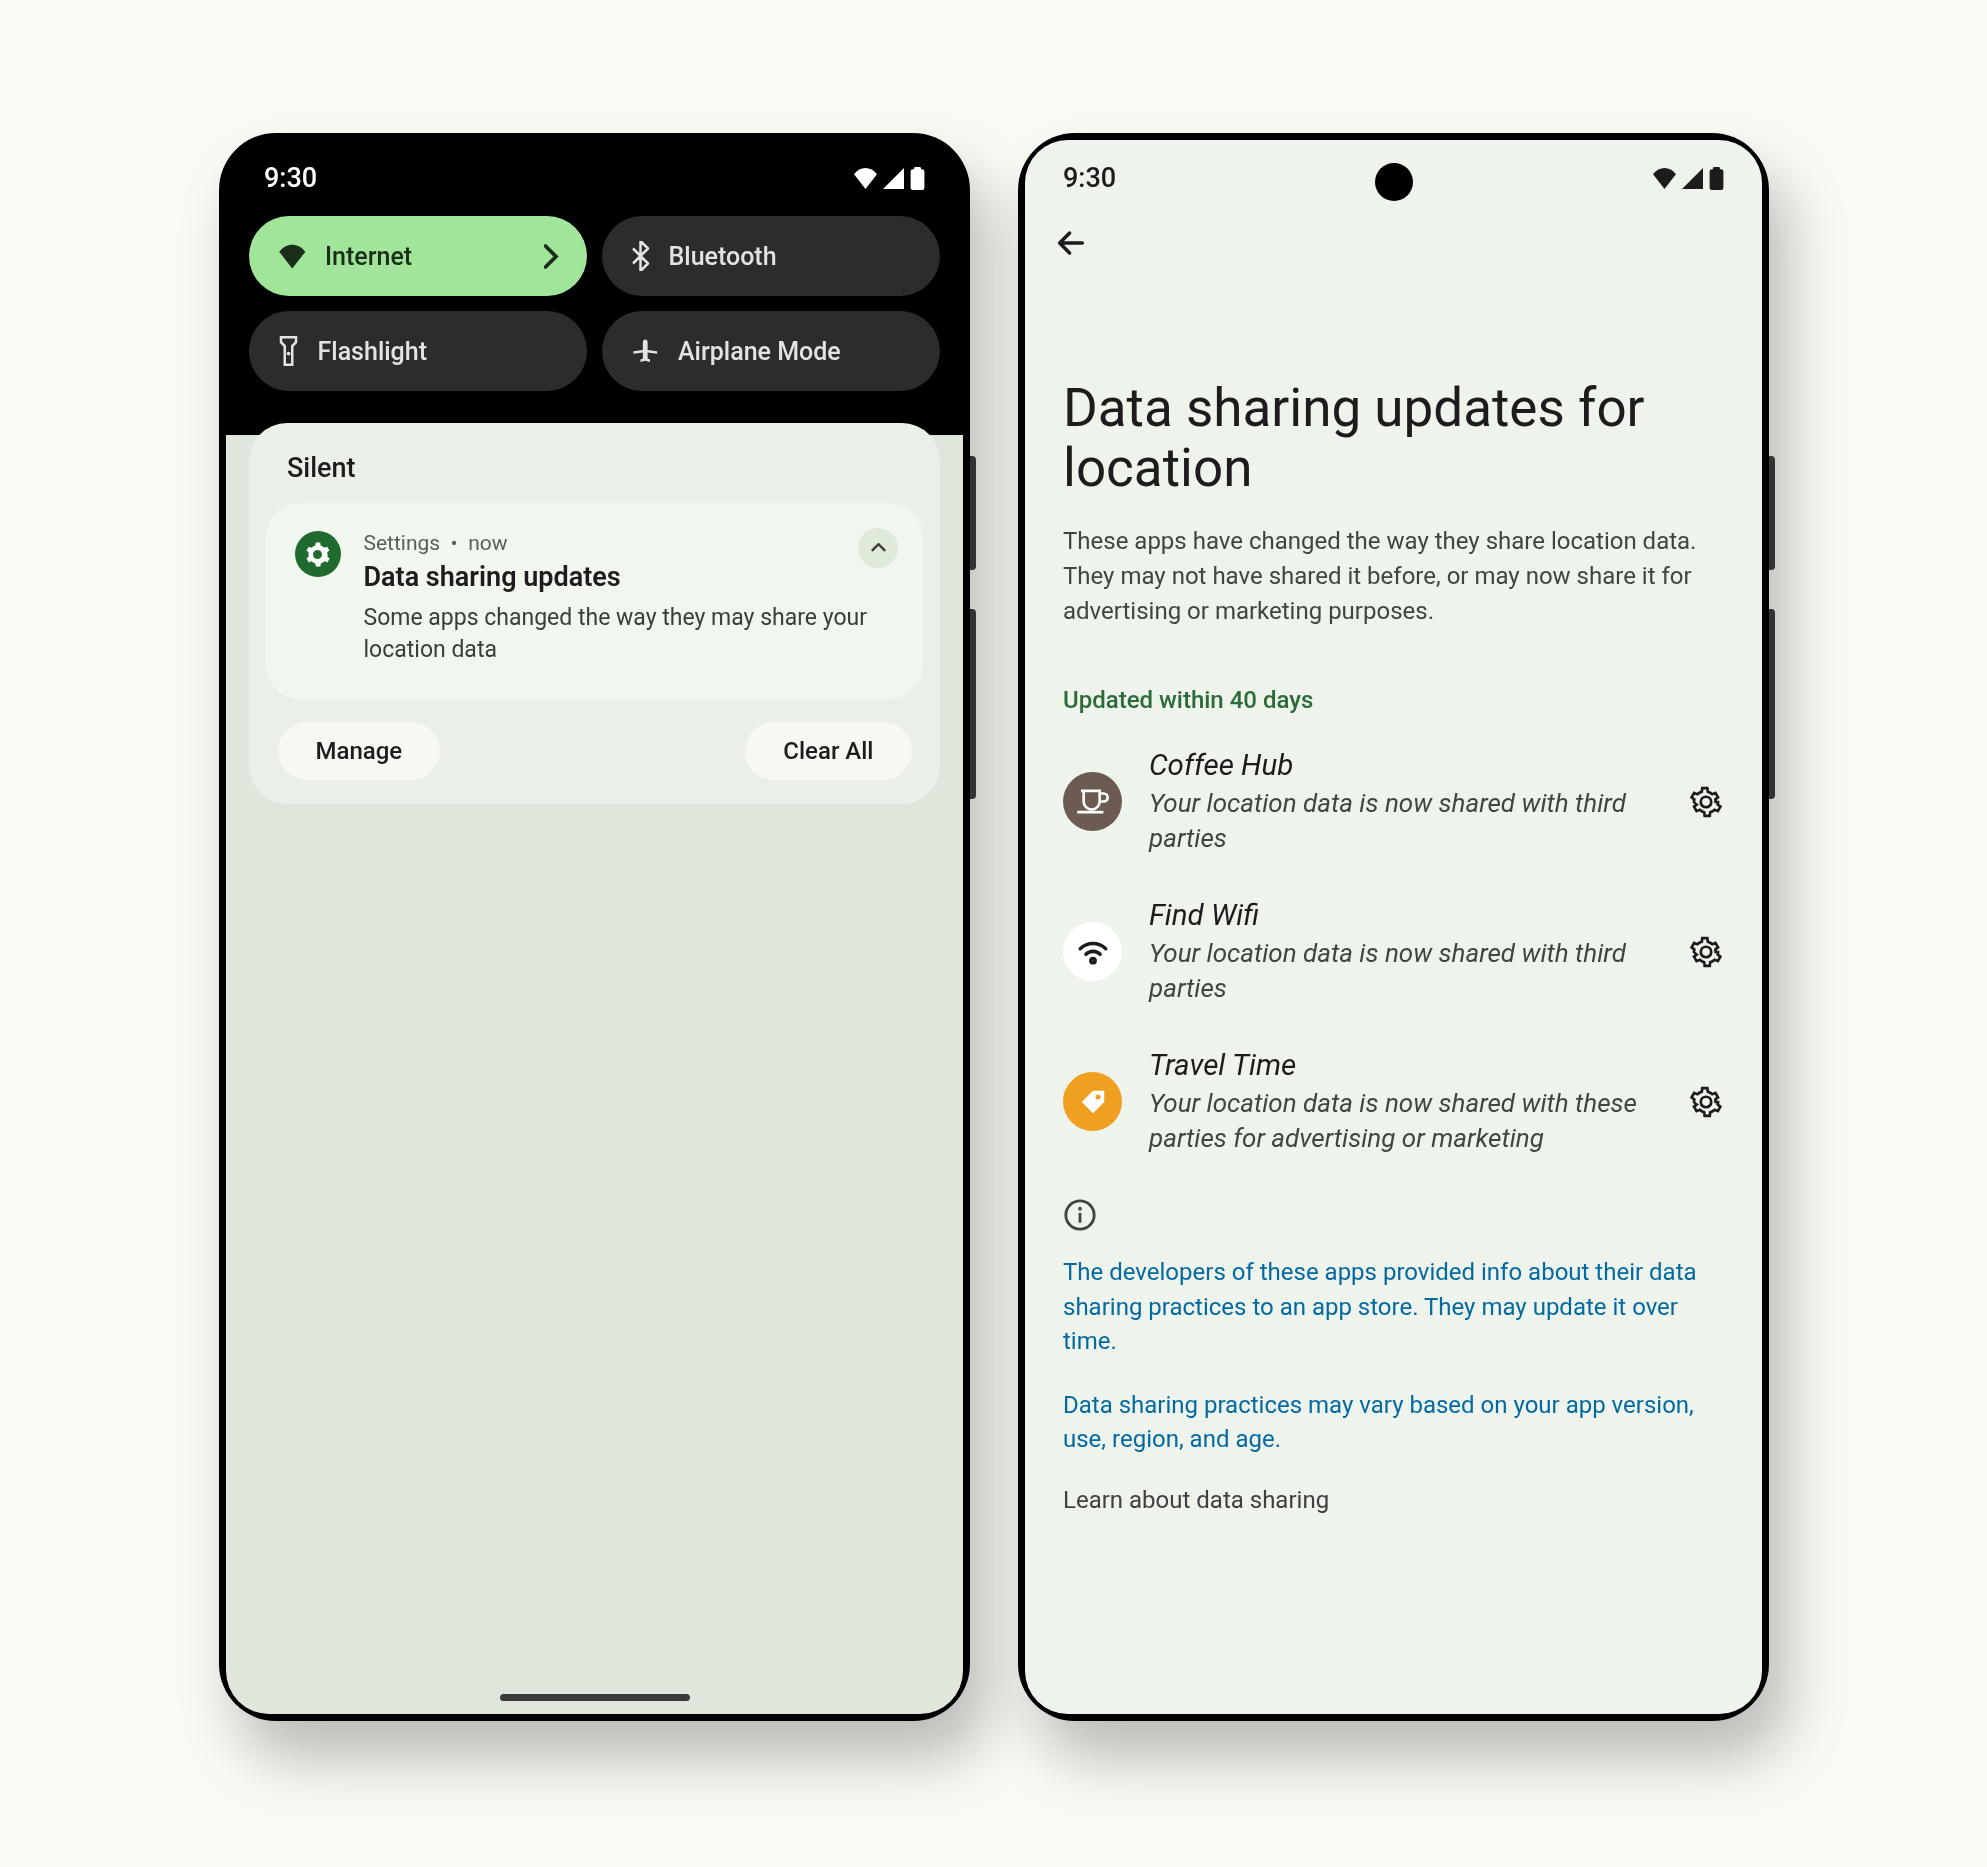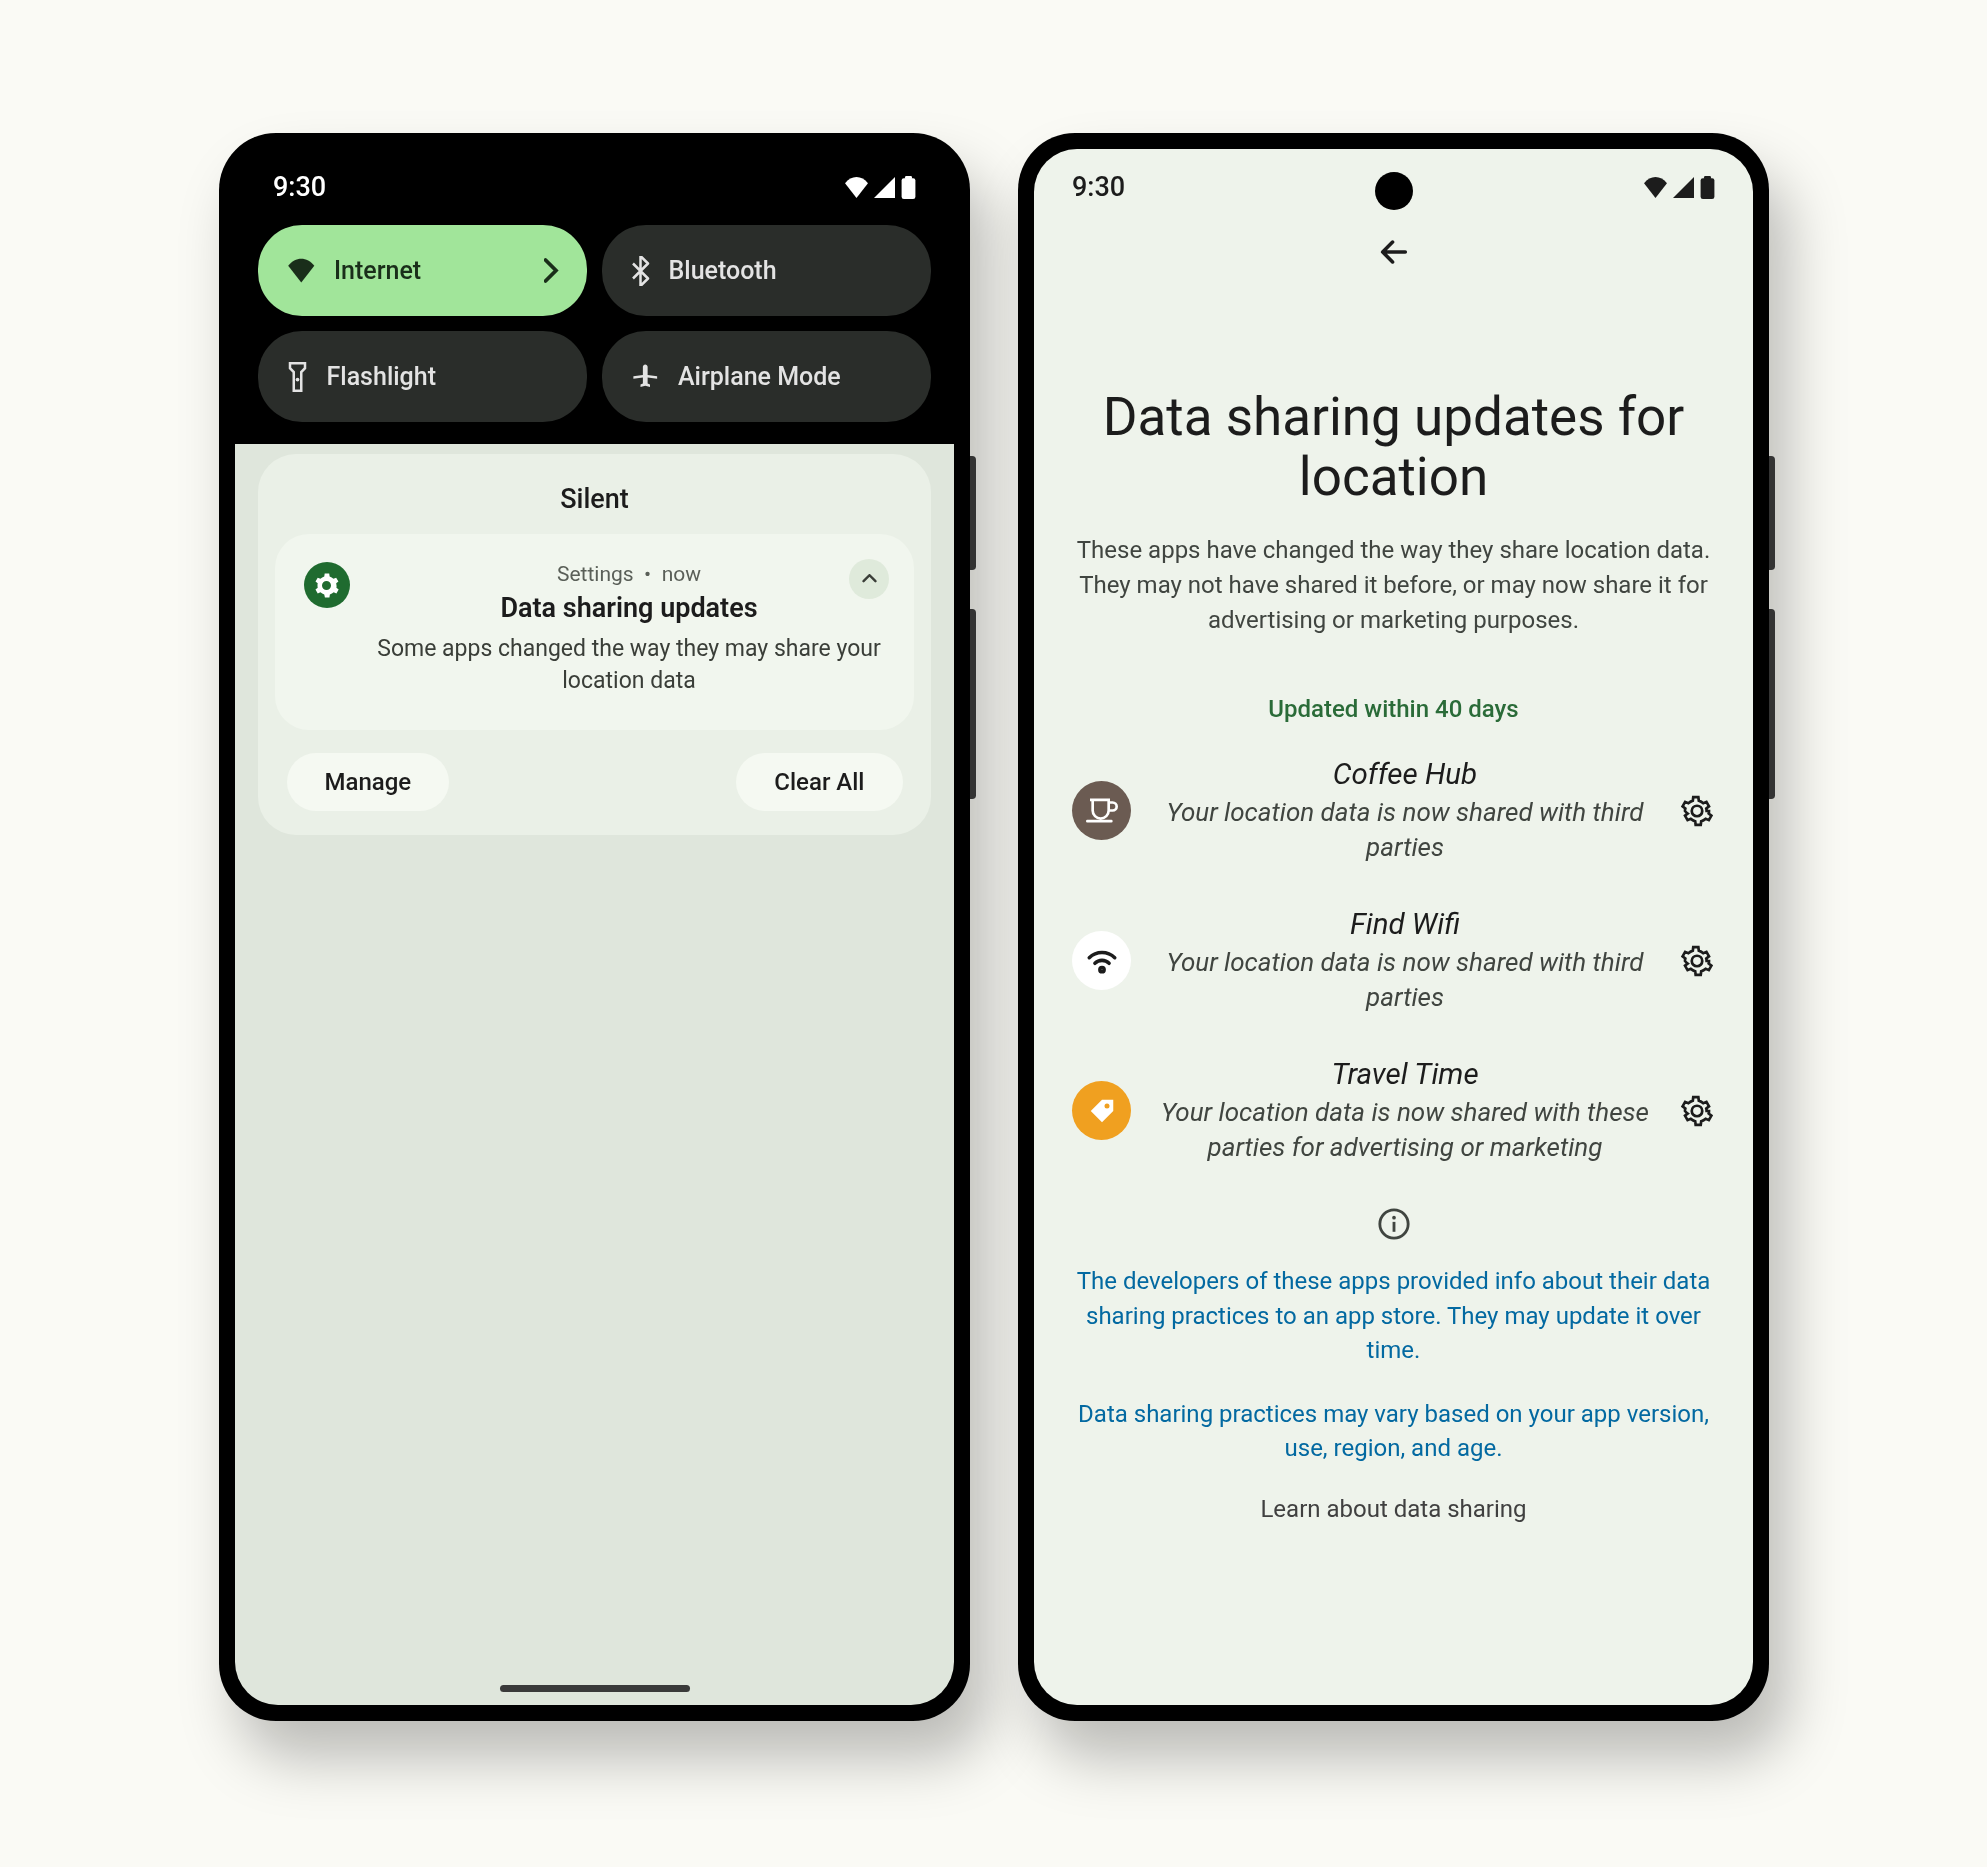--- a/index.html
+++ b/index.html
@@ -13,24 +13,23 @@
     align-items: flex-start;
     padding-top: 133px;
     gap: 48px;
     position: relative;
   }
   .phone {
     width: 751px;
     height: 1588px;
     background: #000;
     border-radius: 57px;
-    padding: 16px;
+    padding: 7px;
     position: relative;
     box-shadow: 19px 38px 57px rgba(0,0,0,0.25);
-    text-align: center;
   }
   .phone-btn-right {
     position: absolute;
     right: -5.7px;
     width: 5.7px;
     background: #333;
     border-radius: 0 3.8px 3.8px 0;
   }
   .screen {
     width: 100%;
@@ -52,21 +51,21 @@
     font-weight: 500;
   }
   .status-icons { display: flex; gap: 5.7px; align-items: center; }
   .qs-row {
     display: flex;
     gap: 15px;
     padding: 0 23px 15px;
   }
   .qs-tile {
     flex: 1;
-    height: 91px;
+    height: 80px;
     border-radius: 44px;
     display: flex;
     align-items: center;
     padding: 0 28.5px;
     gap: 19px;
     font-size: 25px;
     font-weight: 500;
     color: #e3e3e3;
     background: #2a2d2a;
   }

